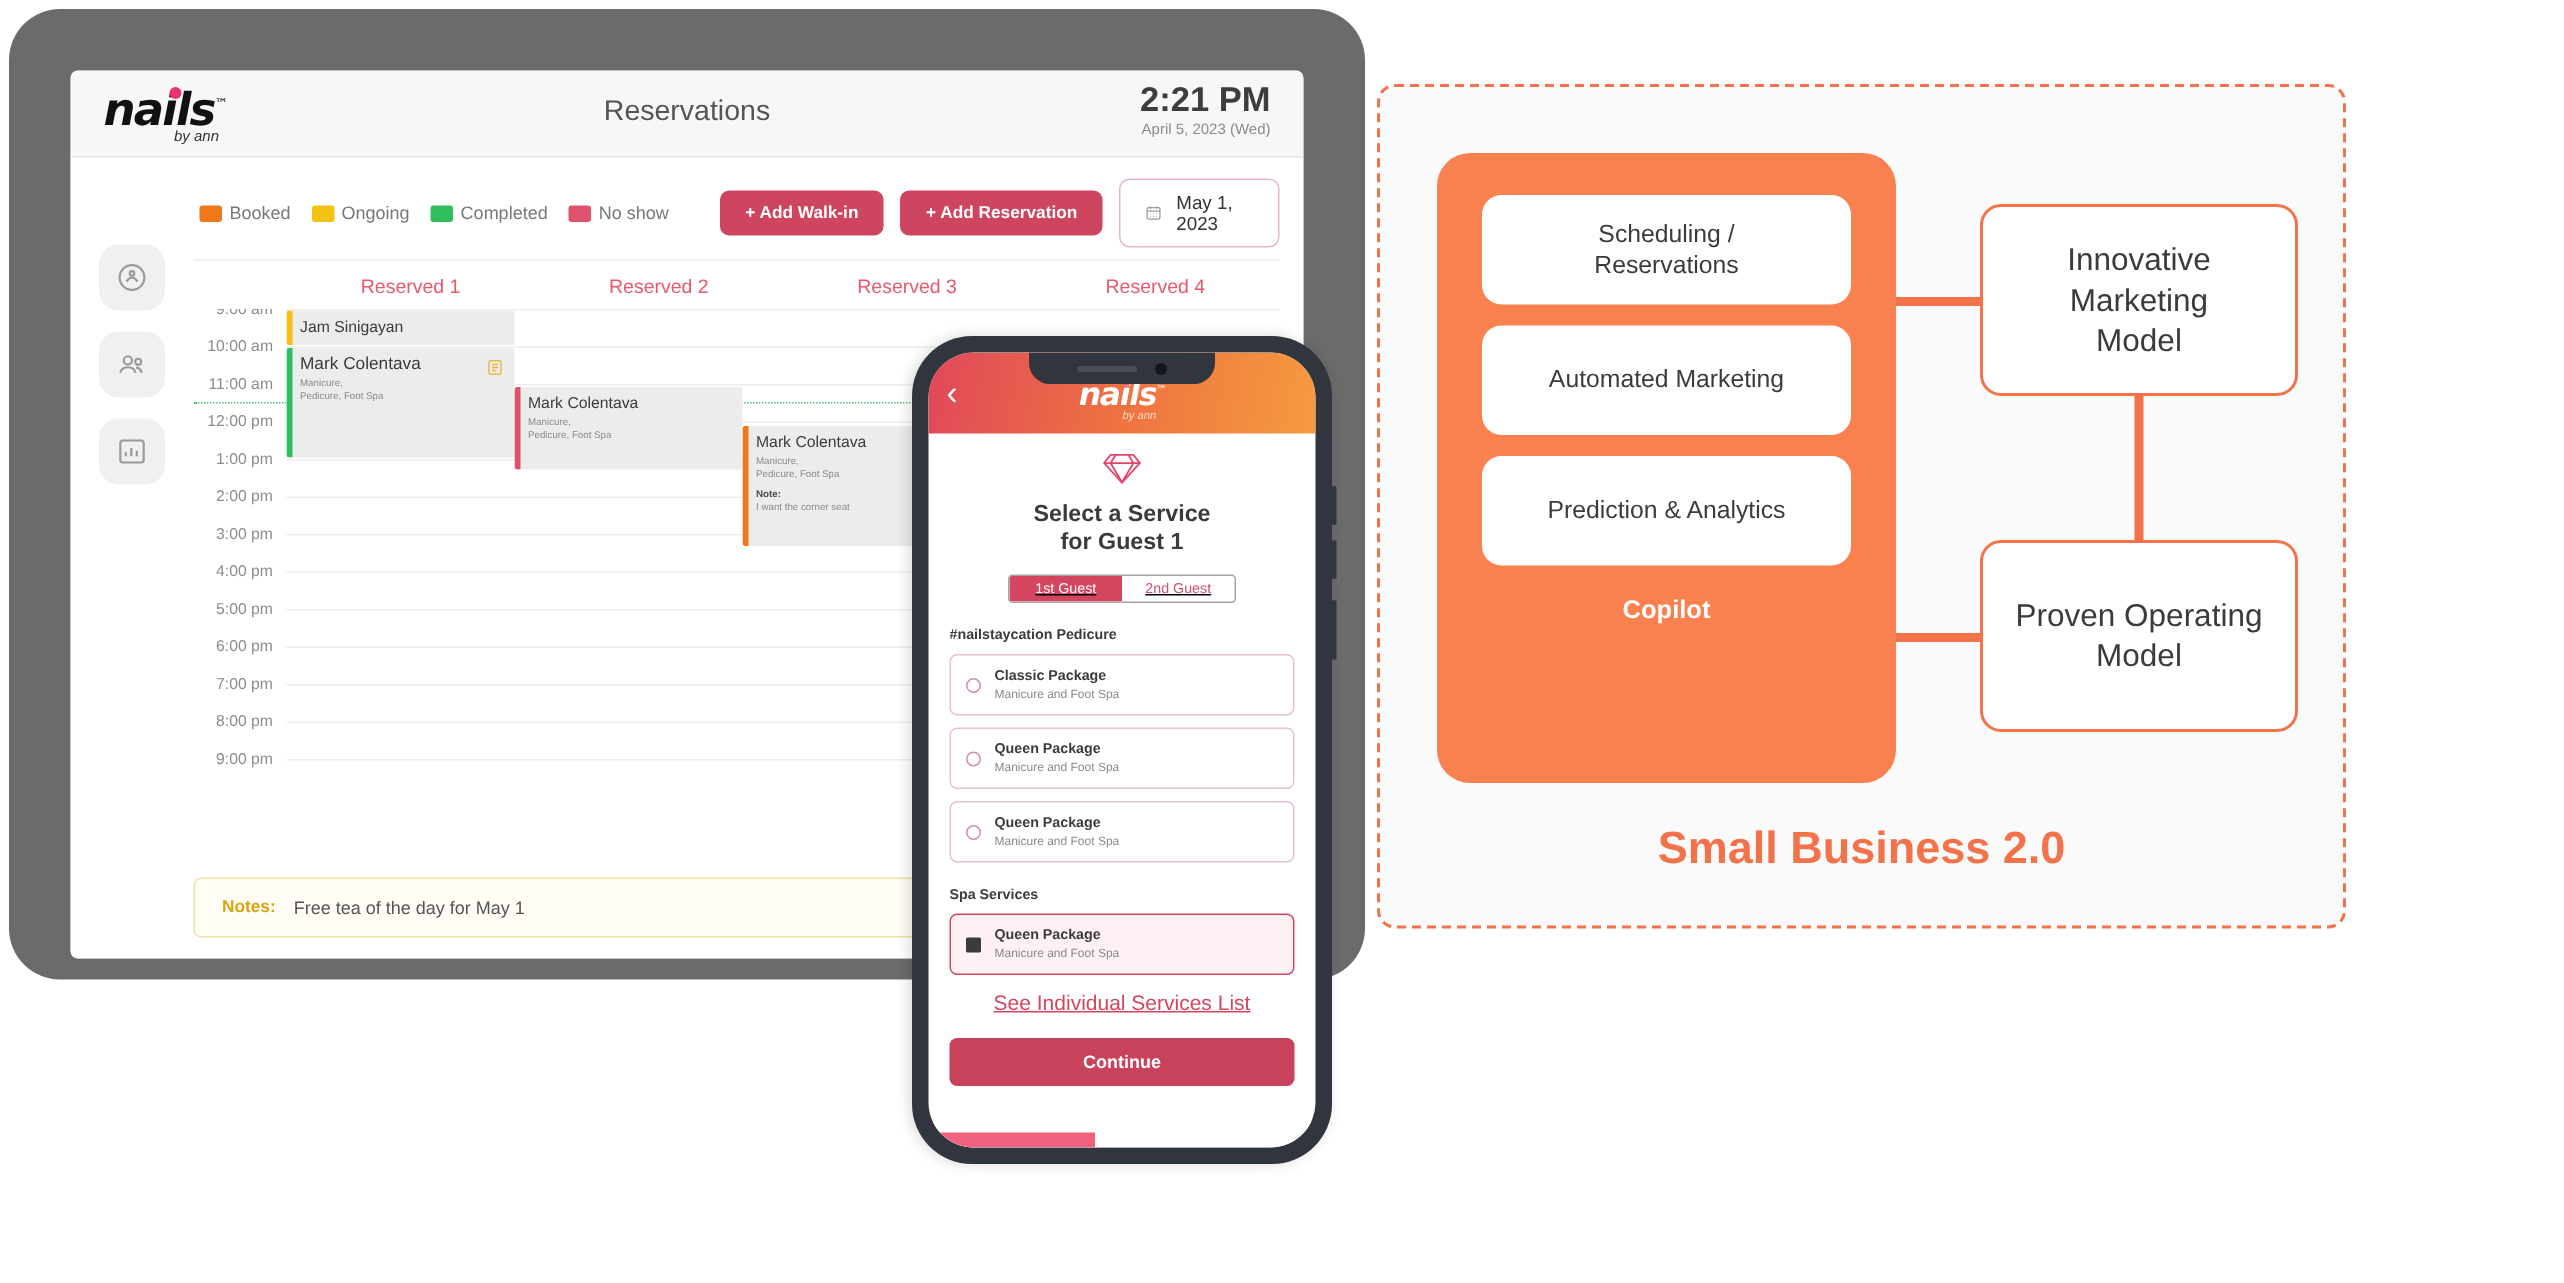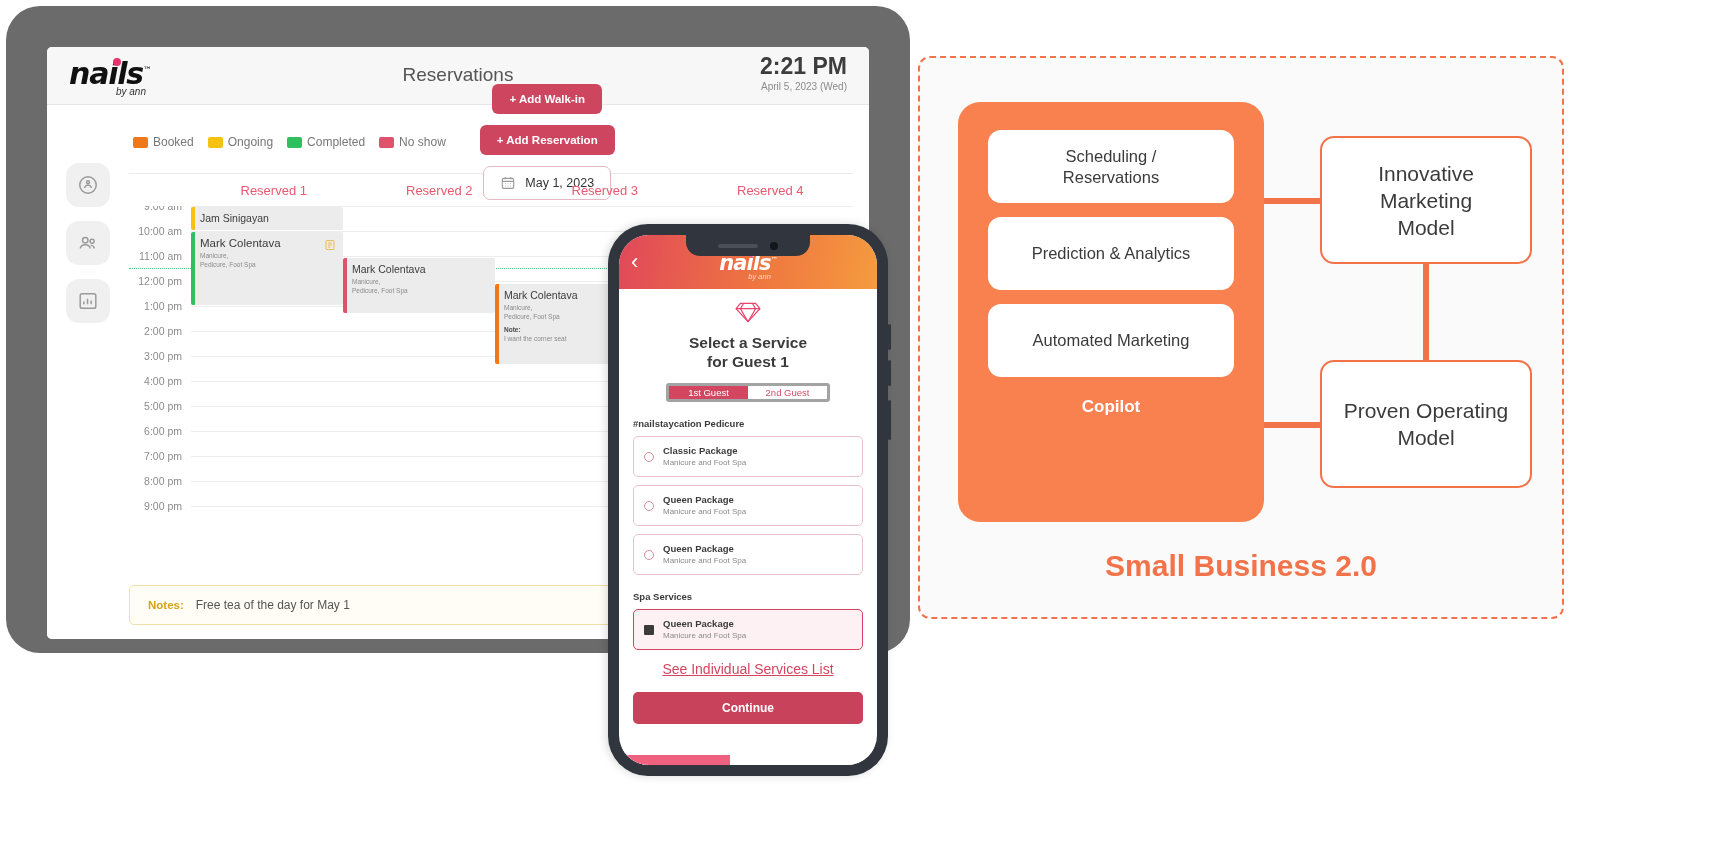--- a/index.html
+++ b/index.html
@@ -61,21 +61,21 @@
     color: #9a9a9a;
   }
   .content { flex: 1; padding: 18px 16px 0 0; position: relative; }
 
   
   .toolbar { display: flex; align-items: center; height: 38px; padding-left: 4px; }
   .legend { display: flex; align-items: center; gap: 14px; flex: none; }
   .legend-item { display: flex; align-items: center; gap: 5px; }
   .legend-swatch { width: 15px; height: 11px; border-radius: 2px; }
   .legend-label { font-size: 12px; color: #777; }
-  .tool-actions { display: flex; align-items: center; gap: 11px; margin-left: 34px; flex-direction: column; }
+  .tool-actions { display: flex; align-items: center; gap: 11px; margin-left: 34px; }
   .btn-primary {
     background: #ce4560; color: #fff; border: none; border-radius: 6px;
     font-size: 11.5px; font-weight: 700; padding: 9px 17px; cursor: pointer;
     font-family: "Liberation Sans", sans-serif; white-space: nowrap;
   }
   .datepick {
     display: flex; align-items: center; gap: 9px;
     border: 1px solid #e5b9c2; border-radius: 7px; background: #fff;
     padding: 8px 16px; cursor: pointer;
   }
@@ -169,22 +169,22 @@
   }
   .ph-brand-sub { font-size: 7.5px; color: #ffd9c6; font-style: italic; text-align: right; margin-top: -2px; padding-right: 6px; }
 
   .ph-body { padding: 12px 14px 0 14px; }
   .gem { text-align: center; color: #e8416b; font-size: 23px; line-height: 24px; }
   .ph-title {
     text-align: center; font-size: 15.5px; font-weight: 700; color: #3b3b3b;
     line-height: 19px; margin-top: 5px;
   }
   .seg {
-    margin: 12px auto 0 auto; width: 164px; height: 19px;
-    border: 3px solid #a3a3a3; border-radius: 3px; display: flex; overflow: hidden;
+    margin: 12px auto 0 auto; width: 152px; height: 19px;
+    border: 1px solid #a3a3a3; border-radius: 3px; display: flex; overflow: hidden; text-decoration: underline;
   }
   .seg-item {
     flex: 1; display: flex; align-items: center; justify-content: center;
     font-size: 9.5px; color: #d05068; cursor: pointer;
   }
   .seg-item.active { background: #d4455f; color: #fff; }
   .sec-title { font-size: 9.5px; font-weight: 700; color: #3b3b3b; margin: 16px 0 7px 0; }
   .svc {
     border: 1px solid #e8c2ca; border-radius: 5px; background: #fff;
     display: flex; align-items: center; gap: 9px; padding: 8px 10px;
@@ -535,22 +535,22 @@
   <div class="panel">
     <div class="diagram">
 
       <div class="copilot">
         <div class="feat">
           <span>
             <span style="display:block">Scheduling /</span>
             <span style="display:block">Reservations</span>
           </span>
         </div>
+        <div class="feat">Automated Marketing</div>
         <div class="feat">Prediction &amp; Analytics</div>
-        <div class="feat">Automated Marketing</div>
         <div class="copilot-label">Copilot</div>
       </div>
 
       <div class="right-col">
         <div class="conn" style="left:-56px; top:96px; width:58px; height:6px;"></div>
         <div class="conn" style="left:-56px; top:320px; width:58px; height:6px;"></div>
         <div class="conn" style="left:50%; margin-left:-3px; top:160px; width:6px; height:100px;"></div>
 
         <div class="outcome top">
           <span>

